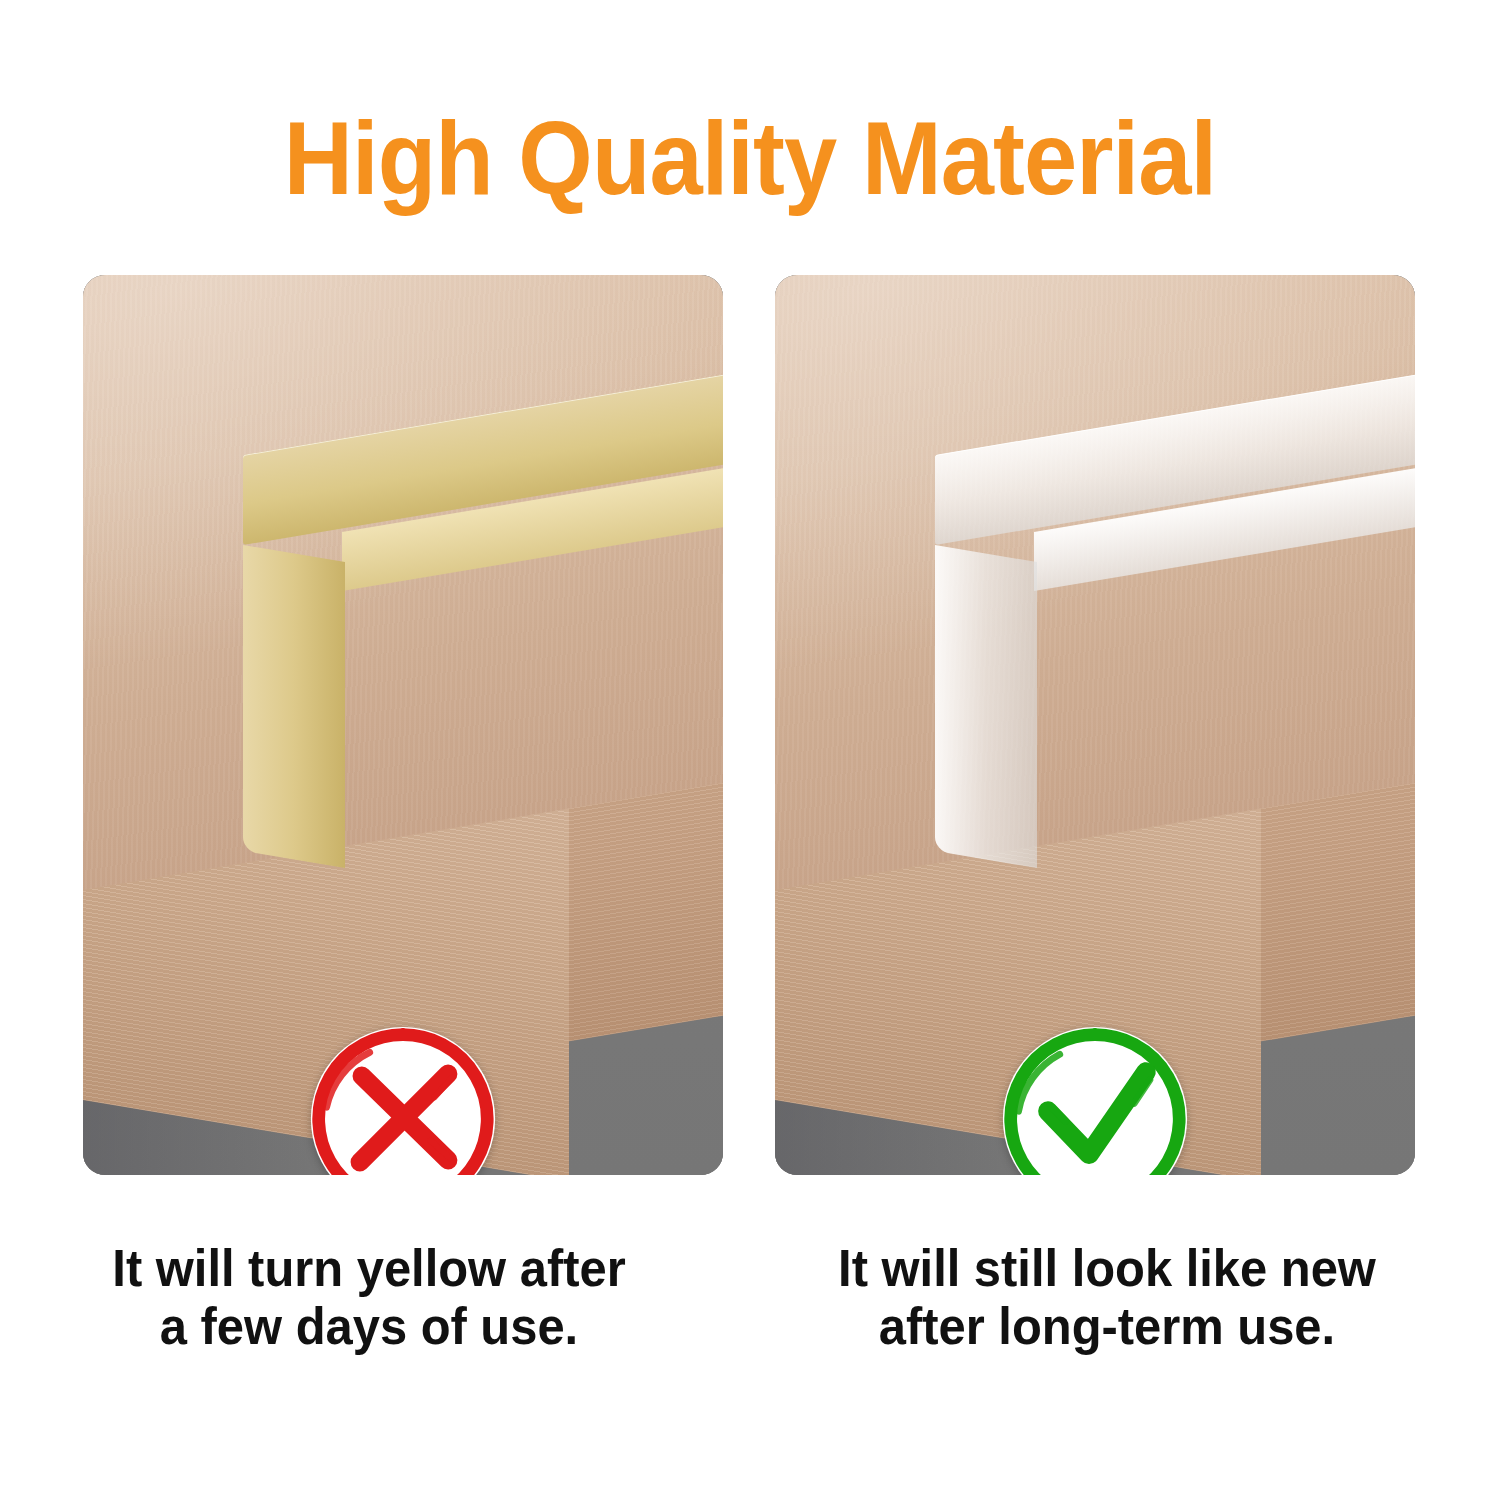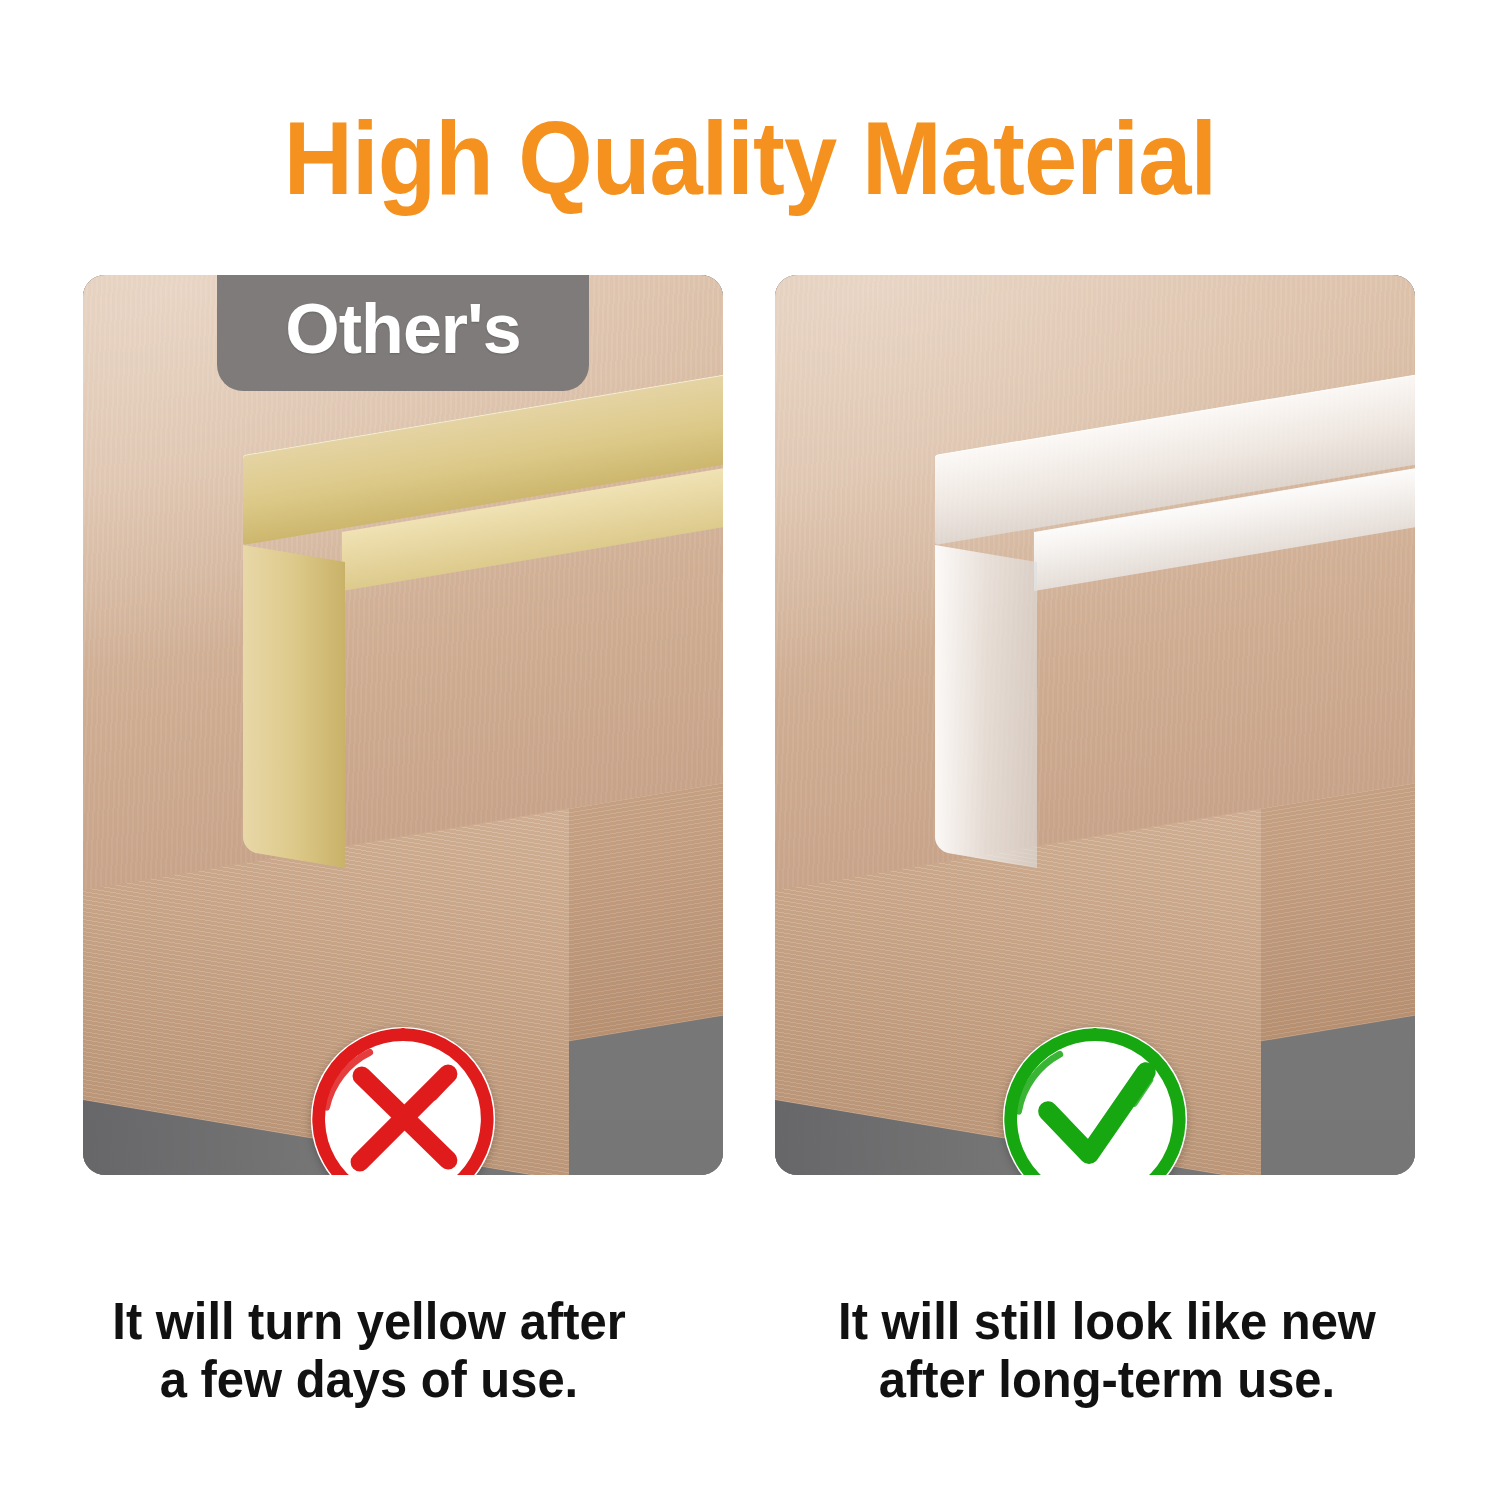--- a/index.html
+++ b/index.html
@@ -235,21 +235,21 @@
     width: 196px;
     height: 196px;
     z-index: 8;
     filter: drop-shadow(0 2px 4px rgba(0,0,0,.25));
   }
   .verdict svg { display: block; width: 100%; height: 100%; }
 
   
   .captions {
     position: absolute;
-    top: 1292px;
+    top: 1239px;
     left: 0;
     width: 1476px;
     display: flex;
   }
   .caption {
     width: 750px;
     text-align: center;
     font-family: "Liberation Sans Narrow", "Liberation Sans", sans-serif;
     font-size: 52px;
     line-height: 1.12;
@@ -279,21 +279,20 @@
       </div>
       <div class="table-top">
         <div class="table-top-grain"></div>
         <div class="table-top-sheen"></div>
       </div>
       <div class="guard-side"></div>
       <div class="guard-top"></div>
       <div class="guard-front"></div>
     </div>
 
-    <div class="panel-badge badge-other">Other's</div>
 
     <div class="verdict">
       <svg viewBox="0 0 200 200" xmlns="http://www.w3.org/2000/svg">
         <circle cx="100" cy="100" r="94" fill="#ffffff"></circle>
         <path d="M100 14 a86 86 0 1 1 -0.1 0" fill="none" stroke="#E01B1B" stroke-width="13" stroke-linecap="round"></path>
         <path d="M22 88 a82 82 0 0 1 44 -56" fill="none" stroke="#E01B1B" stroke-width="7" stroke-linecap="round" opacity=".85"></path>
         <path d="M58 56 L146 142" fill="none" stroke="#E01B1B" stroke-width="19" stroke-linecap="round"></path>
         <path d="M146 54 L56 144" fill="none" stroke="#E01B1B" stroke-width="19" stroke-linecap="round"></path>
         <path d="M150 58 L132 78" fill="none" stroke="#E01B1B" stroke-width="6" stroke-linecap="round" opacity=".8"></path>
         <path d="M148 140 L128 122" fill="none" stroke="#E01B1B" stroke-width="6" stroke-linecap="round" opacity=".8"></path>

